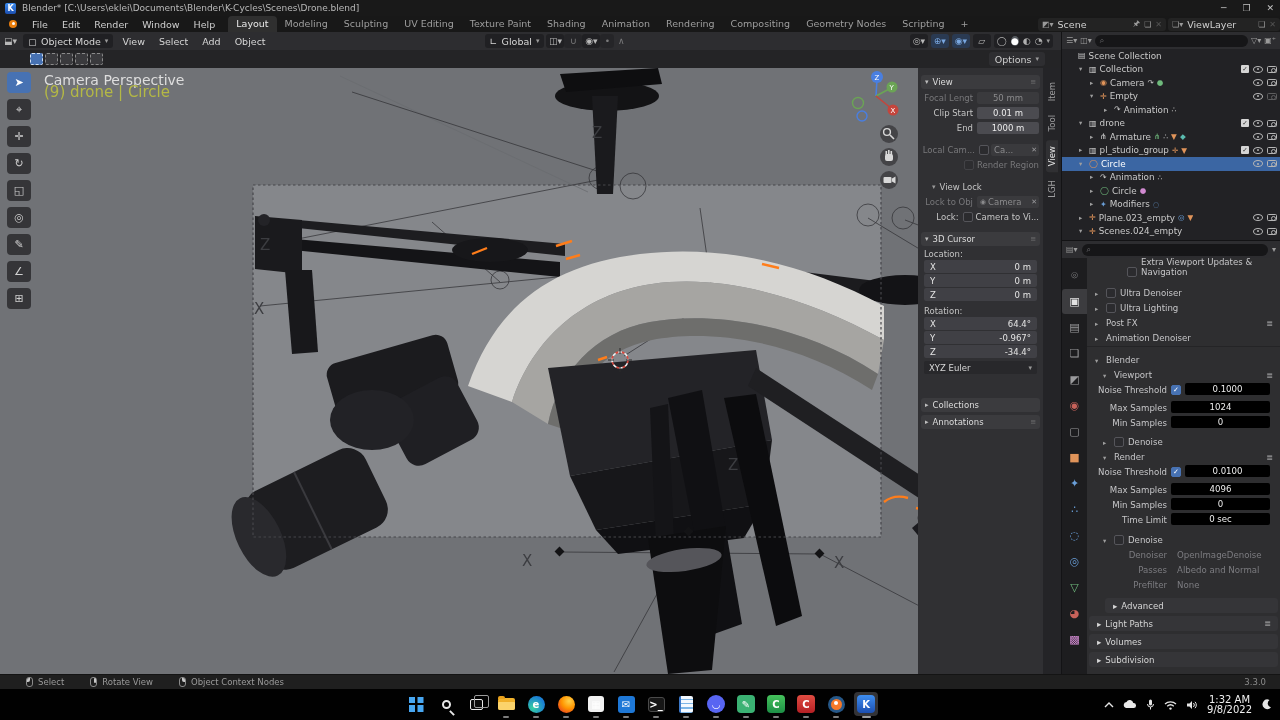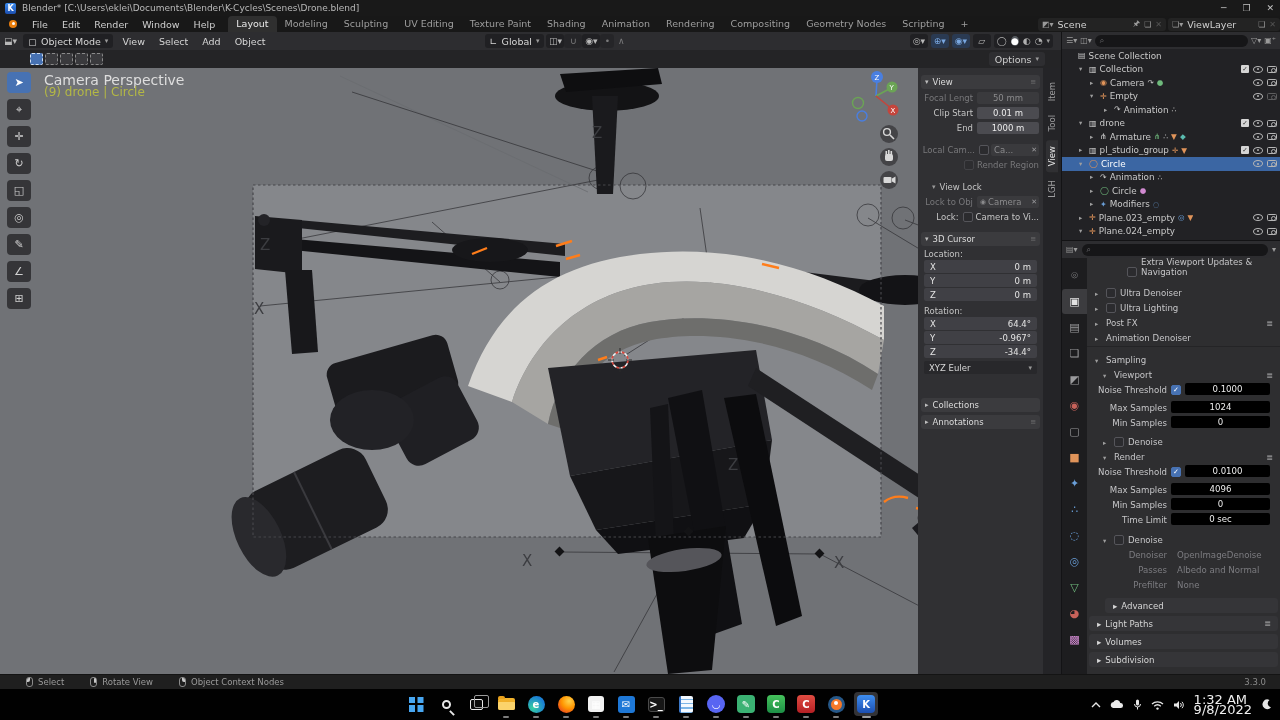--- a/index.html
+++ b/index.html
@@ -34,21 +34,21 @@
 
 #toolsettings{position:absolute;left:0;top:50px;width:1061px;height:18px;background:#242426;display:flex;align-items:center}
 #selmodes{display:flex;gap:2px;margin-left:30px}
 .selmode{width:13px;height:12px;border:1px dashed #8a8a8a;border-radius:2px;background:#3a3a3d}
 .selmode.active{background:#4772b3;border-color:#cfe0f5}
 #options-btn{position:absolute;right:16px;background:#2e2e31;border-radius:3px;height:14px;display:flex;align-items:center;padding:0 6px;gap:4px;color:#cfcfcf}
 
 #canvas{position:absolute;left:0;top:68px;width:1061px;height:606px;background:#707276;overflow:hidden}
 #vp-overlay-text{position:absolute;left:44px;top:6px;line-height:12px}
 #vp-title{color:#dedede;font-size:14px}
-#vp-sub{color:#b4b845;font-size:12px}
+#vp-sub{color:#b4b845;font-size:15px}
 #toolbar{position:absolute;left:7px;top:4px;width:24px;display:flex;flex-direction:column;gap:2px}
 .tool-group{background:#2f2f31;border-radius:4px;display:flex;flex-direction:column;overflow:hidden;margin-bottom:4px}
 .tool-btn{width:24px;height:21px;display:flex;align-items:center;justify-content:center;color:#cfcfcf;font-size:11px;background:#353538}
 .tool-btn.active{background:#4772b3;color:#fff}
 
 #npanel{position:absolute;left:918px;top:0;width:125px;height:606px;background:#303033;font-size:8.5px;color:#c4c4c4;padding-top:4px}
 .np-head{background:#3b3b3e;border-radius:3px;margin:3px 3px 2px 3px;height:14px;display:flex;align-items:center;padding:0 4px;color:#dcdcdc}
 .np-head::before{content:"▾";margin-right:4px;font-size:7px;color:#bdbdbd}
 .np-head.closed::before{content:"▸"}
 .np-head .drag{margin-left:auto;color:#6f6f72;font-size:7px}
@@ -135,21 +135,21 @@
 .tb-note{width:14px;height:17px;border-radius:2px;background:repeating-linear-gradient(180deg,#f4f9ff 0 3px,#7db6e8 3px 4.2px);border-left:2px solid #3c78c8}
 .tb-discord{width:18px;height:18px;border-radius:50%;background:#5865f2;color:#fff;font-size:8px;display:flex;align-items:center;justify-content:center}
 .tb-green{width:18px;height:18px;border-radius:4px;background:#3bb273;color:#fff;font-size:9px;display:flex;align-items:center;justify-content:center}
 .tb-cam{width:18px;height:18px;border-radius:4px;background:linear-gradient(#45c25c,#1d8f46);color:#fff;font-size:11px;font-weight:bold;display:flex;align-items:center;justify-content:center}
 .tb-redc{width:18px;height:18px;border-radius:4px;background:linear-gradient(#e04c42,#b51f24);color:#fff;font-size:11px;font-weight:bold;display:flex;align-items:center;justify-content:center}
 .tb-blender{width:17px;height:17px;border-radius:50%;background:#265787;position:relative}
 .tb-blender::before{content:"";position:absolute;left:3px;top:3px;width:11px;height:11px;border-radius:50%;background:#f5792a}
 .tb-blender::after{content:"";position:absolute;left:6.5px;top:5px;width:4px;height:4px;border-radius:50%;background:#fff}
 .tb-kc{width:18px;height:18px;border-radius:4px;background:linear-gradient(#3e8ef0,#1c4fb0);color:#fff;font-size:11px;font-weight:bold;display:flex;align-items:center;justify-content:center}
 #tray{position:absolute;right:8px;top:0;height:31px;display:flex;align-items:center;gap:9px;color:#e6e6e6}
-#clock{text-align:left;font-size:13px;line-height:10px;color:#f0f0f0}
+#clock{text-align:center;font-size:10px;line-height:10px;color:#f0f0f0}
 .tray-ic{display:flex;align-items:center}
 
 .c-orange{color:#e0945a}.c-green{color:#6fba7c}.c-blue{color:#6a9fd8}.c-teal{color:#5bbcb0}.c-pink{color:#d18ad1}.c-red{color:#c7625a}.c-light{color:#cfcfcf}
 .car7{font-size:7px;color:#9a9a9a}
 </style>
 </head>
 <body>
 
 <div id="titlebar">
   <span class="kico">K</span>
@@ -743,21 +743,21 @@
         <span class="ol-right">
 
           <span class="ol-eye on"></span>
           <span class="ol-cam on"></span>
         </span>
       </div>
       <div class="ol-row">
         <span class="ol-left" style="padding-left: 17px;">
           <span class="ol-arrow">▾</span>
           <span class="ol-ico c-orange">✛</span>
-          <span>Plane.024_empty</span>
+          <span>Scenes.024_empty</span>
 
         </span>
         <span class="ol-right">
 
           <span class="ol-eye on"></span>
           <span class="ol-cam on"></span>
         </span>
       </div>
   </div>
 </div>
@@ -835,21 +835,21 @@
         <span>Post FX</span>
         <span class="pmenu">≣</span>
       </div>
     <div class="prow">
         <span class="car">▸</span>
         <span>Animation Denoiser</span>
       </div>
     <div class="psep"></div>
     <div class="prow">
         <span class="car">▾</span>
-        <span>Sampling</span>
+        <span>Blender</span>
       </div>
     <div class="prow" style="padding-left:16px">
         <span class="car">▾</span>
         <span>Viewport</span>
         <span class="pmenu">≣</span>
       </div>
     <div class="prow">
         <span class="plabel">Noise Threshold</span>
         <span class="chk on">✓</span>
         <span class="pfld">0.1000</span>

